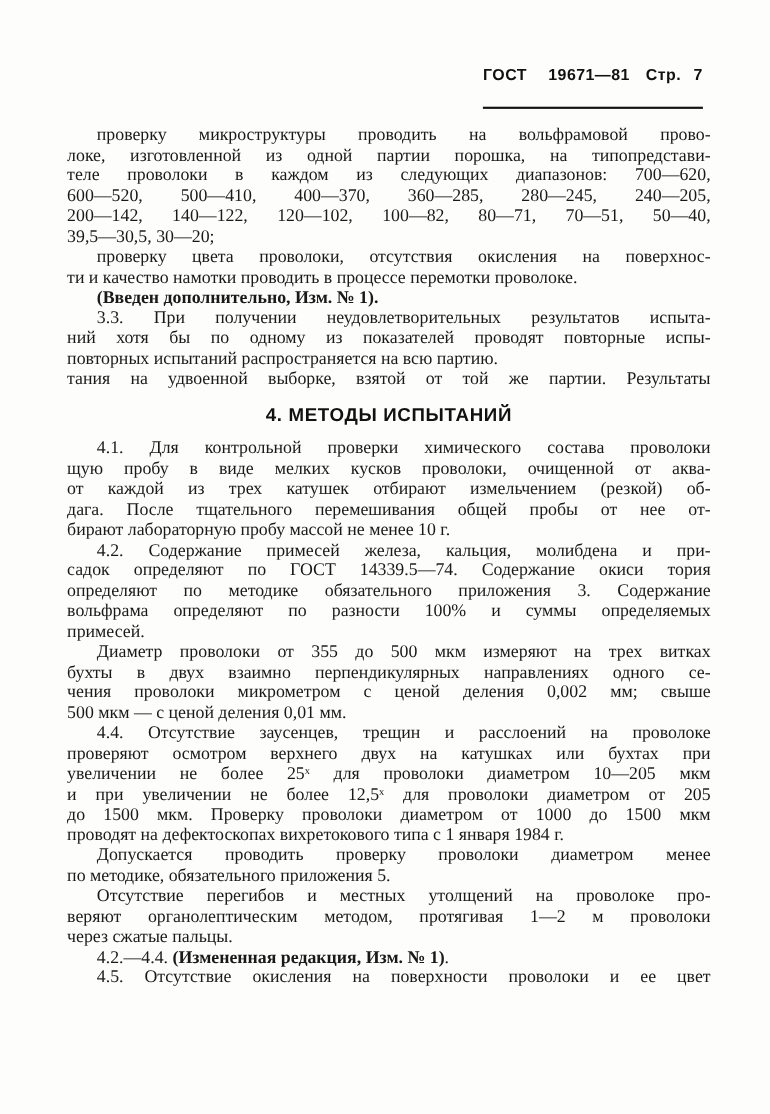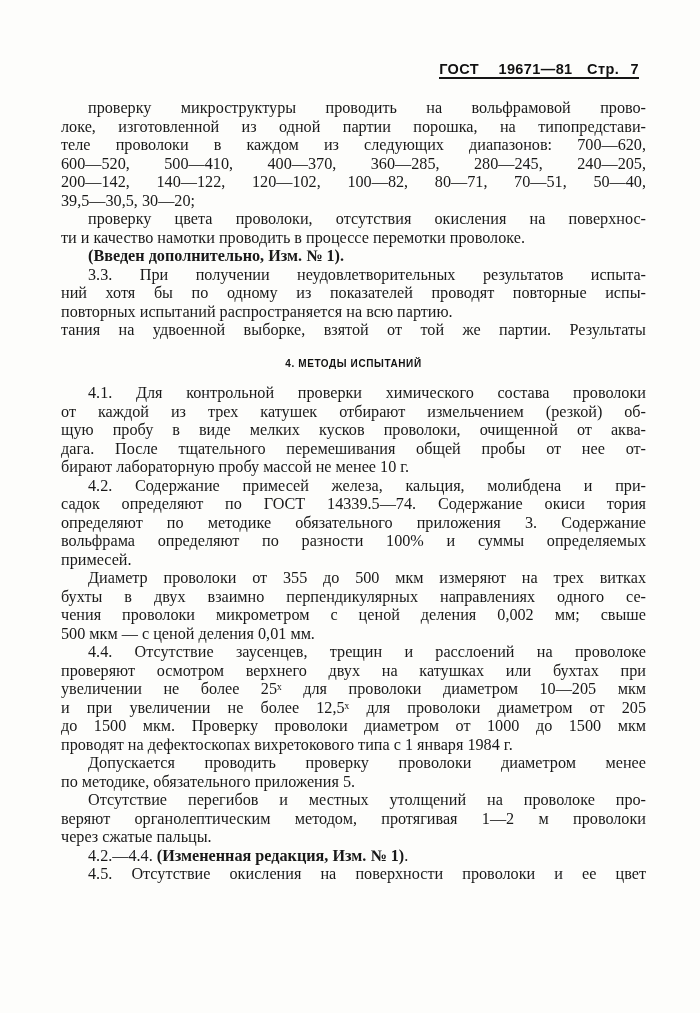--- a/index.html
+++ b/index.html
@@ -24,52 +24,52 @@
     text-align: right;
     font-family: "Liberation Sans", "DejaVu Sans", sans-serif;
     font-weight: bold;
     font-size: 14.5px;
     letter-spacing: 0.4px;
     color: #111;
   }
   .header-inner {
     display: inline-block;
     border-bottom: 2.5px solid #151515;
-    padding-bottom: 0;
+    padding-bottom: 20px;
     white-space: nowrap;
   }
   .header-inner span { display: inline-block; }
   .header-inner .gap-wide  { margin-left: 15px; }
   .header-inner .gap-med   { margin-left: 10px; }
   .header-inner .gap-small { margin-left: 7px; }
 
   
   .docbody {
     position: absolute;
-    top: 99px;
+    top: 113px;
     left: 61px;
     width: 585px;
     font-size: 16.2px;
     line-height: 18.5px;
   }
   .para { margin: 0; }
   .para .line {
     text-align: justify;
     text-align-last: justify;
     white-space: normal;
   }
   .para .line.first { text-indent: 27px; }
   .para .line.last  { text-align-last: left; }
   .para.bold { font-weight: bold; }
   .para.mixed .b { font-weight: bold; }
   .para.heading {
     text-align: center;
     font-family: "Liberation Sans", "DejaVu Sans", sans-serif;
     font-weight: bold;
-    font-size: 10px;
+    font-size: 17px;
     letter-spacing: 0.6px;
     margin: 15px 0 11px 0;
     color: #111;
   }
   .para.heading .line,
   .para.heading .line.first,
   .para.heading .line.last {
     text-align: center;
     text-align-last: center;
     text-indent: 0;
@@ -109,22 +109,22 @@
         <div class="line first">3.3. При получении неудовлетворительных результатов испыта-</div>
         <div class="line">ний хотя бы по одному из показателей проводят повторные испы-</div>
         <div class="line last">повторных испытаний распространяется на всю партию.</div>
         <div class="line">тания на удвоенной выборке, взятой от той же партии. Результаты</div>
       </div>
       <div class="para heading">
         <div class="line first last">4. МЕТОДЫ ИСПЫТАНИЙ</div>
       </div>
       <div class="para normal">
         <div class="line first">4.1. Для контрольной проверки химического состава проволоки</div>
+        <div class="line">щую пробу в виде мелких кусков проволоки, очищенной от аква-</div>
         <div class="line">от каждой из трех катушек отбирают измельчением (резкой) об-</div>
-        <div class="line">щую пробу в виде мелких кусков проволоки, очищенной от аква-</div>
         <div class="line">дага. После тщательного перемешивания общей пробы от нее от-</div>
         <div class="line last">бирают лабораторную пробу массой не менее 10 г.</div>
       </div>
       <div class="para normal">
         <div class="line first">4.2. Содержание примесей железа, кальция, молибдена и при-</div>
         <div class="line">садок определяют по ГОСТ 14339.5—74. Содержание окиси тория</div>
         <div class="line">определяют по методике обязательного приложения 3. Содержание</div>
         <div class="line">вольфрама определяют по разности 100% и суммы определяемых</div>
         <div class="line last">примесей.</div>
       </div>

